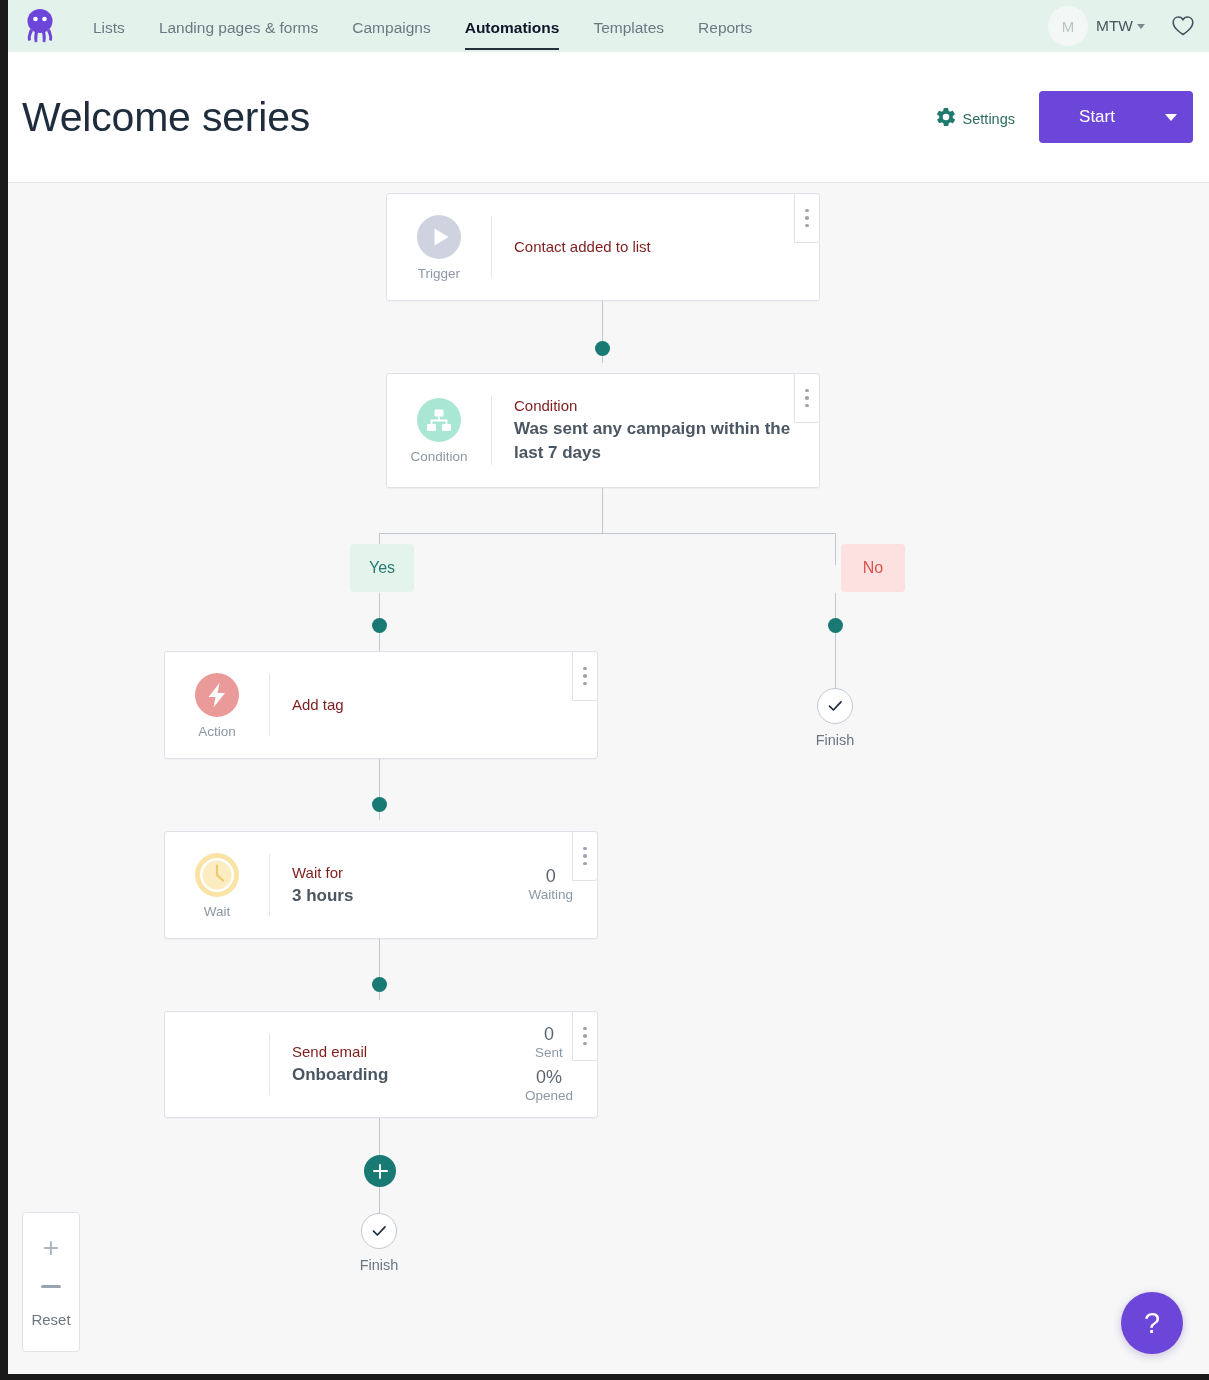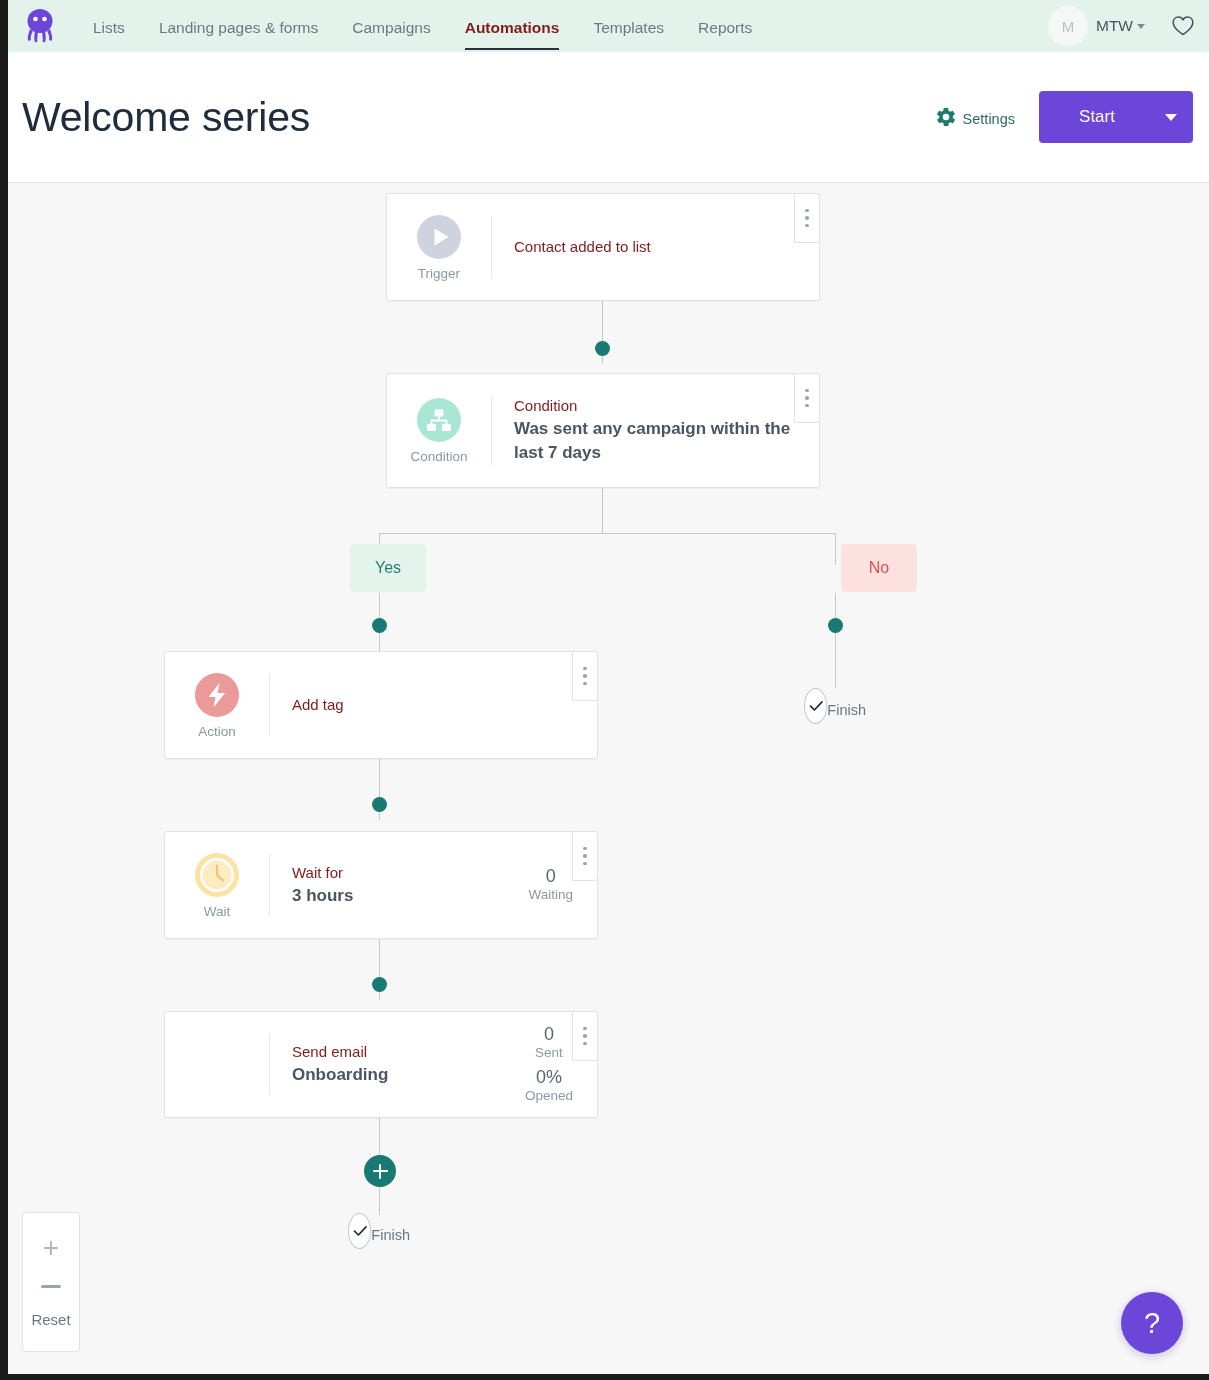--- a/index.html
+++ b/index.html
@@ -22,21 +22,21 @@
     display: flex; align-items: center; padding: 0 0 0 10px;
     position: relative;
   }
   .logo { width: 44px; height: 44px; flex: 0 0 44px; position: relative; }
   .logo svg { display:block; }
   .navlinks { display: flex; align-items: center; gap: 0px; margin-left: 14px; height: 52px;}
   .navlink {
     font-size: 15.5px; color: #6a7a83; padding: 0 17px; line-height: 52px;
     height: 48px; cursor: pointer; white-space: nowrap;
   }
-  .navlink.active { color: #7f1d1d; font-weight: 600; position: relative; }
+  .navlink.active { color: #0f172a; font-weight: 600; position: relative; }
   .navlink.active:after {
     content: ""; position: absolute; left: 17px; right: 17px; bottom: 0;
     height: 2px; background: #26303a;
   }
   .navright {
     margin-left: auto; display: flex; align-items: center; gap: 0; padding-right: 14px;
   }
   .avatar {
     width: 40px; height: 40px; border-radius: 50%; background: #f3f8f6;
     display: flex; align-items: center; justify-content: center;
@@ -106,28 +106,28 @@
   .kebab {
     position: absolute; right: -1px; top: -1px; width: 26px; height: 50px;
     background: #fff; border: 1px solid #dfe3e9; border-radius: 0 3px 3px 0;
     display: flex; flex-direction: column; align-items: center; justify-content: center; gap: 4px;
     cursor: pointer;
   }
   .kebab i { width: 3.5px; height: 3.5px; border-radius: 50%; background: #9aa6b2; display:block; }
 
   
   .badge {
-    position: absolute; width: 76px; height: 48px; border-radius: 4px;
+    position: absolute; width: 64px; height: 48px; border-radius: 4px;
     display: flex; align-items: center; justify-content: center; font-size: 16px;
   }
   .badge.yes { background: #e3f4ed; color: #2a7a70; }
   .badge.no  { background: #fde0e0; color: #d9534f; }
 
   
-  .finish { position: absolute; display: flex; flex-direction: row; align-items: center; }
+  .finish { position: absolute; display: flex; flex-direction: column; align-items: center; }
   .finish .circ {
     width: 36px; height: 36px; border-radius: 50%; background: #fff;
     border: 1px solid #c2c8d2; display: flex; align-items: center; justify-content: center;
   }
   .finish .flbl { font-size: 14.5px; color: #6a7783; margin-top: 8px; }
   .plus {
     position: absolute; width: 32px; height: 32px; border-radius: 50%; background: #187a72;
     display: flex; align-items: center; justify-content: center; cursor: pointer;
   }
   .plus:before, .plus:after { content:""; position:absolute; background:#fff; border-radius:1px;}

